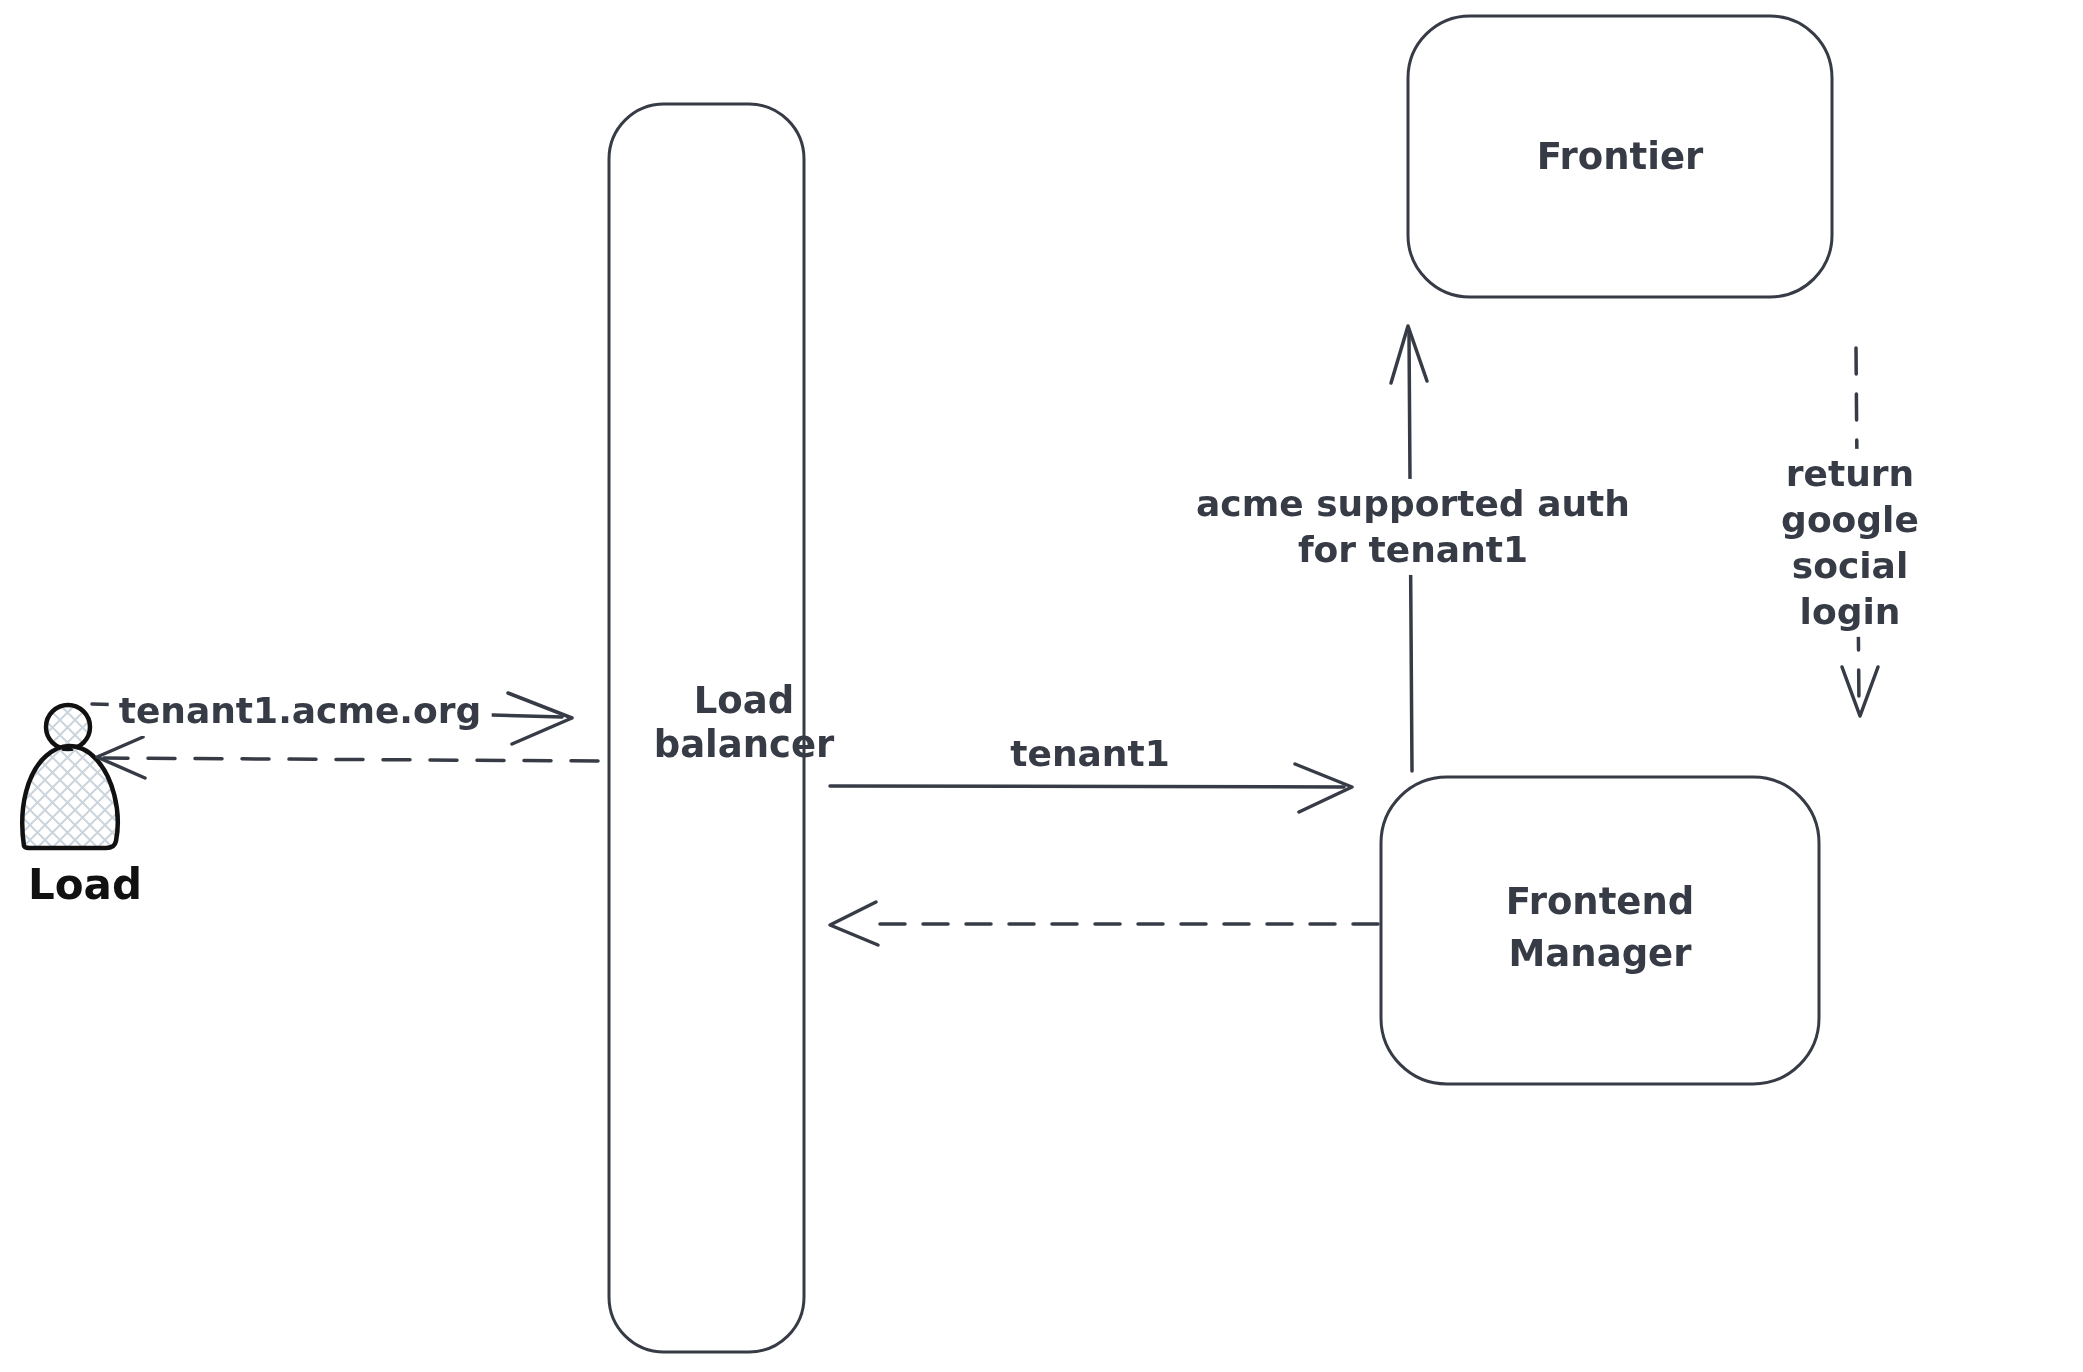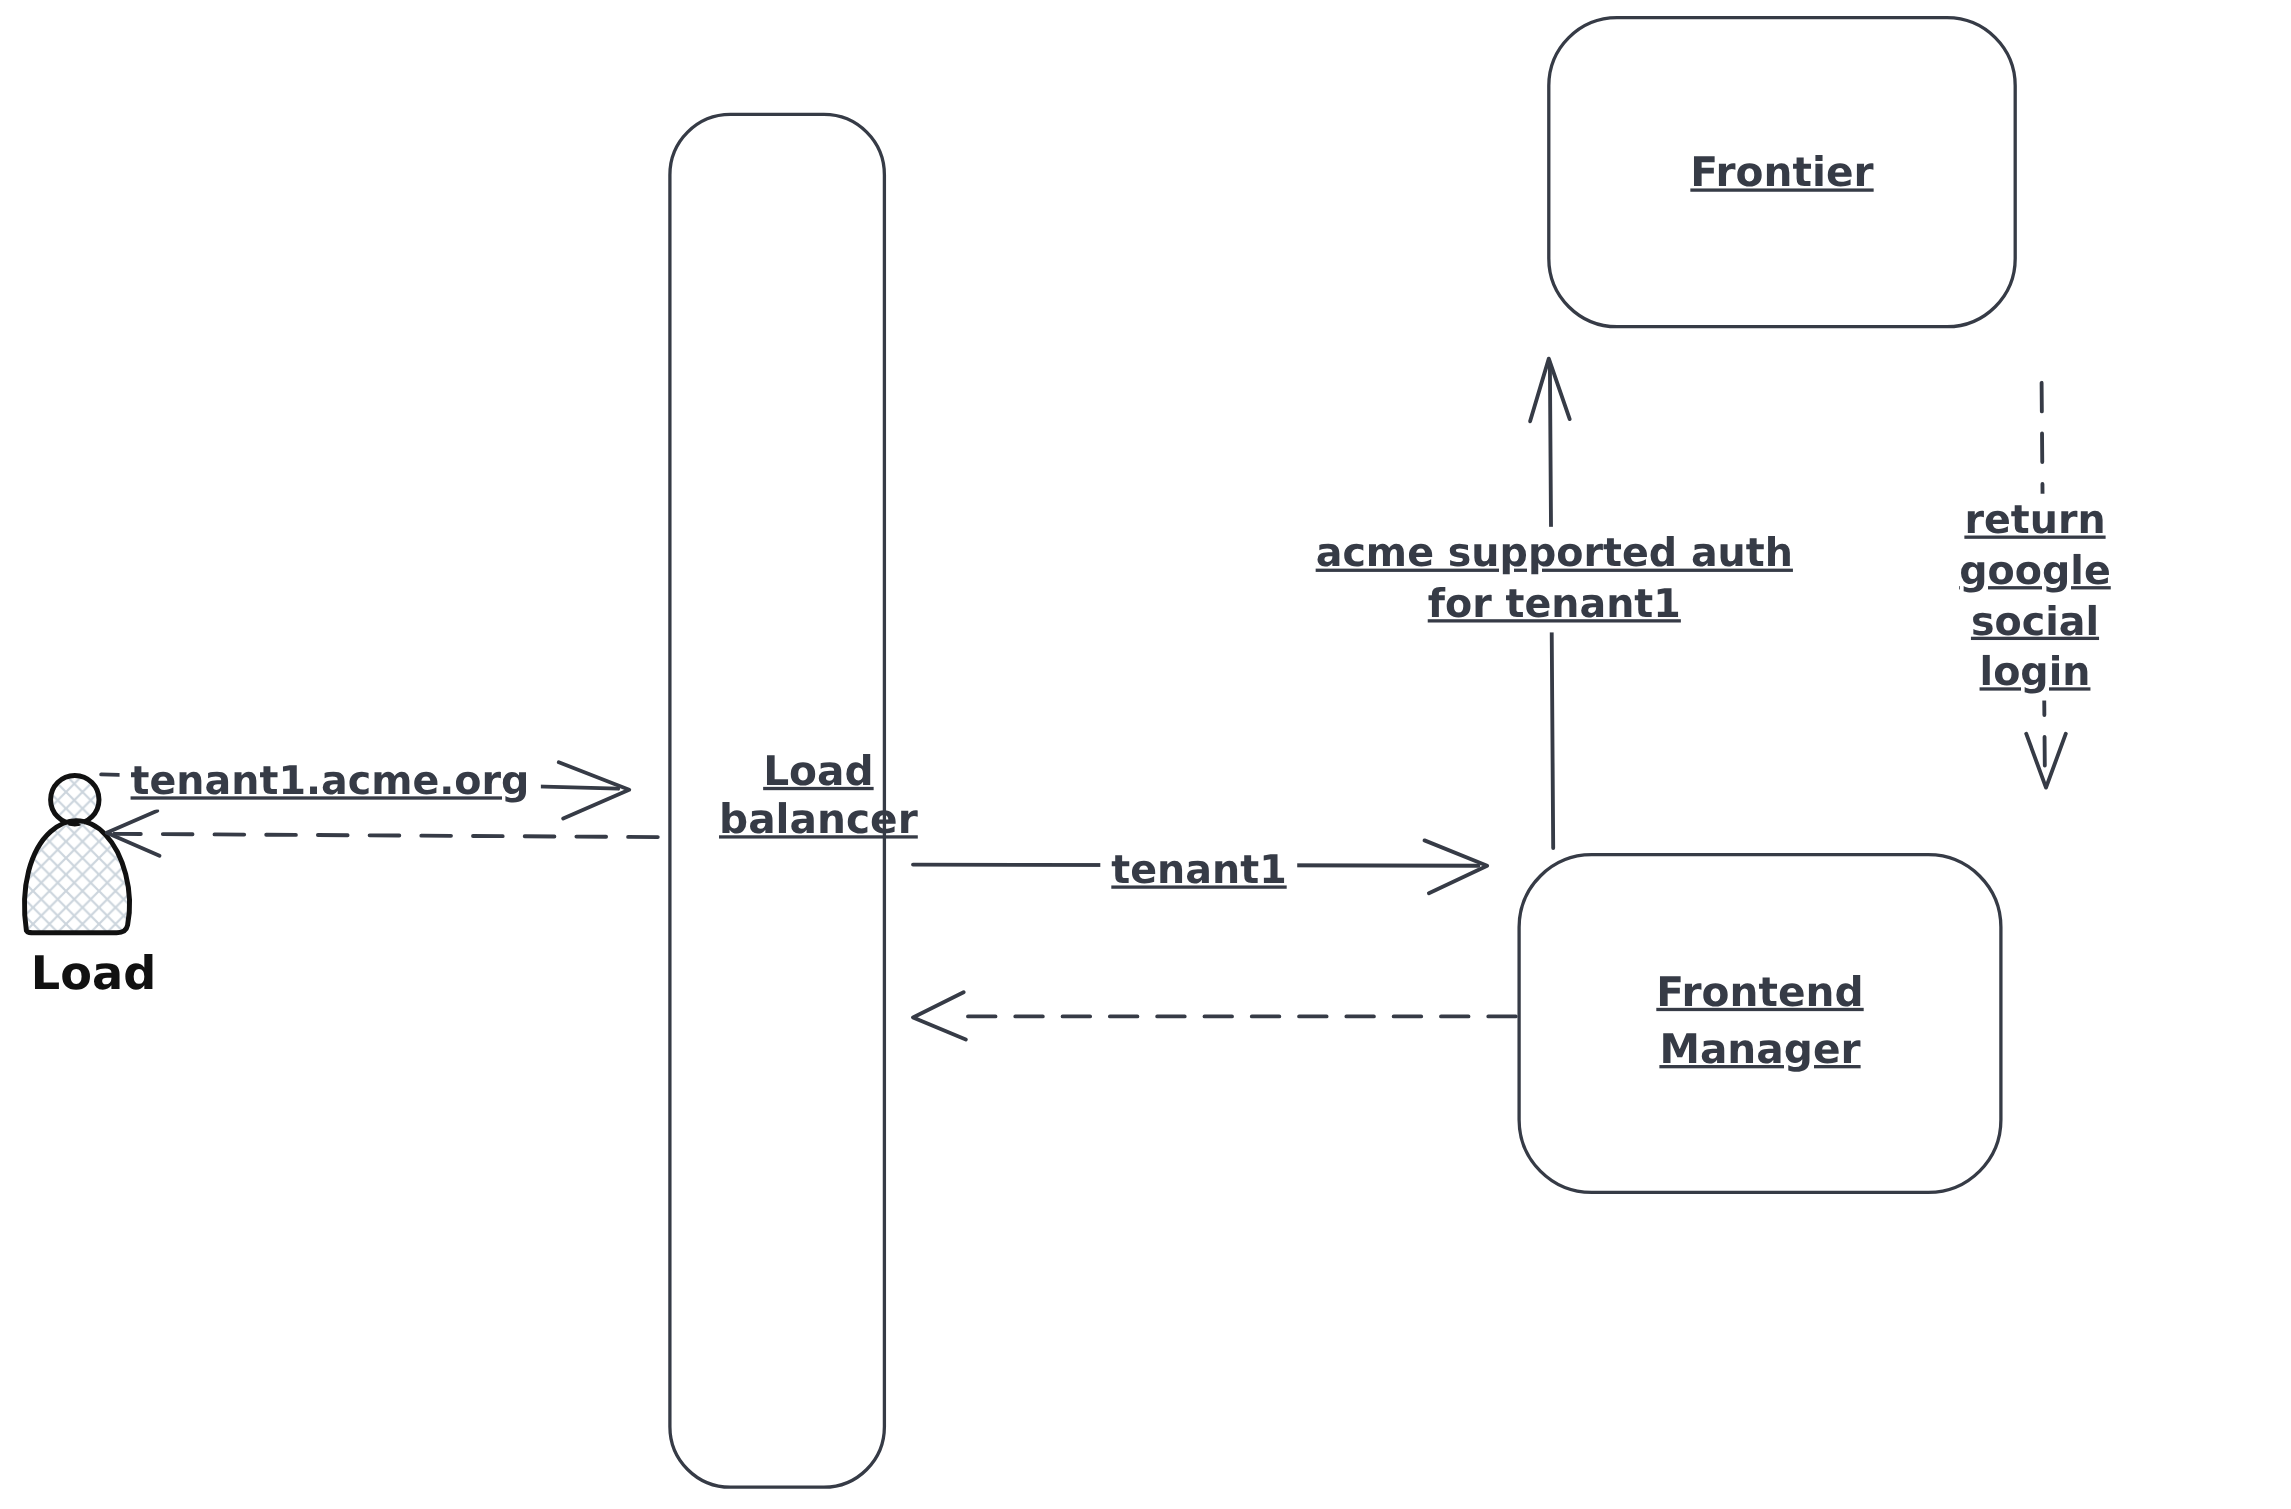--- a/index.html
+++ b/index.html
@@ -14,21 +14,21 @@
   .canvas svg { position: absolute; left: 0; top: 0; }
   .lbl {
     position: absolute;
     font-family: "DejaVu Sans", sans-serif;
     font-weight: 600;
     color: #363b46;
     white-space: pre-line;
     text-align: center;
     line-height: 1.28;
   }
-  .centered { transform: translate(-50%, -50%); text-decoration: underline; }
+  .centered { transform: translate(-50%, -50%); }
   .on-line { background: #ffffff; padding: 2px 10px; }
   .node-label { font-size: 37px; }
   .arrow-label { font-size: 36px; }
   .user-label { font-size: 42px; color: #111111; }
 </style>
 </head>
 <body>
 
 <div class="canvas">
 
@@ -91,21 +91,21 @@
   <div class="lbl node-label centered" style="left:744px; top:723px; line-height:1.18;">Load
 balancer</div>
 
   <div class="lbl node-label centered" style="left:1620px; top:157px;">Frontier</div>
 
   <div class="lbl node-label centered" style="left:1600px; top:928px; line-height:1.4;">Frontend
 Manager</div>
 
   <div class="lbl arrow-label on-line centered" style="left:300px; top:711px;text-align:center;">tenant1.acme.org</div>
 
-  <div class="lbl arrow-label on-line centered" style="left:1090px; top:792px;text-align:center;">tenant1</div>
+  <div class="lbl arrow-label on-line centered" style="left:1090px; top:754px;text-align:center;">tenant1</div>
 
 
   <div class="lbl arrow-label on-line centered" style="left:1413px; top:527px;">acme supported auth
 for tenant1</div>
 
   <div class="lbl arrow-label on-line centered" style="left:1850px; top:527px;margin-top:16px;">return google social
 login</div>
 
 </div>
 

